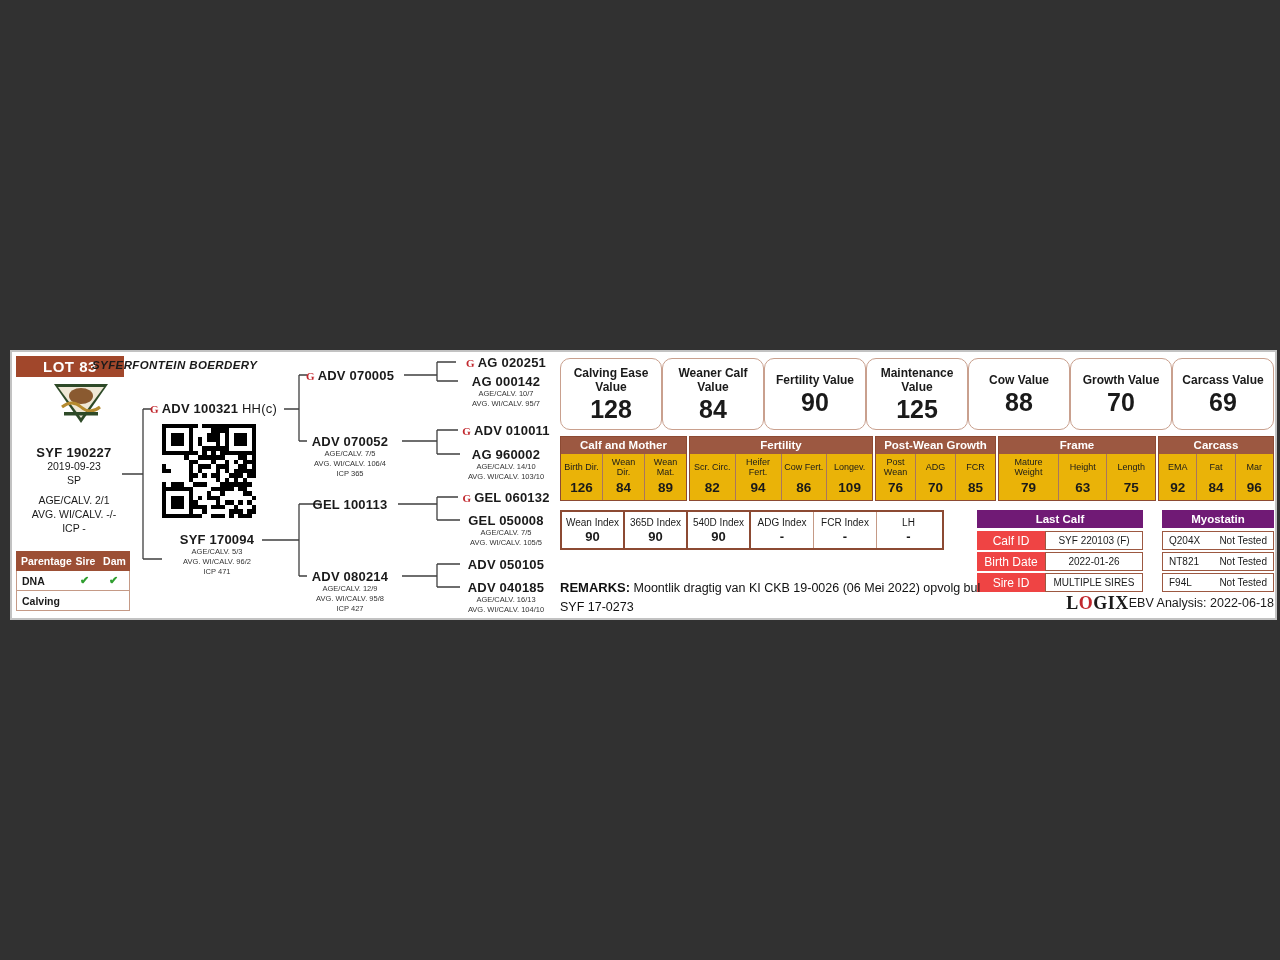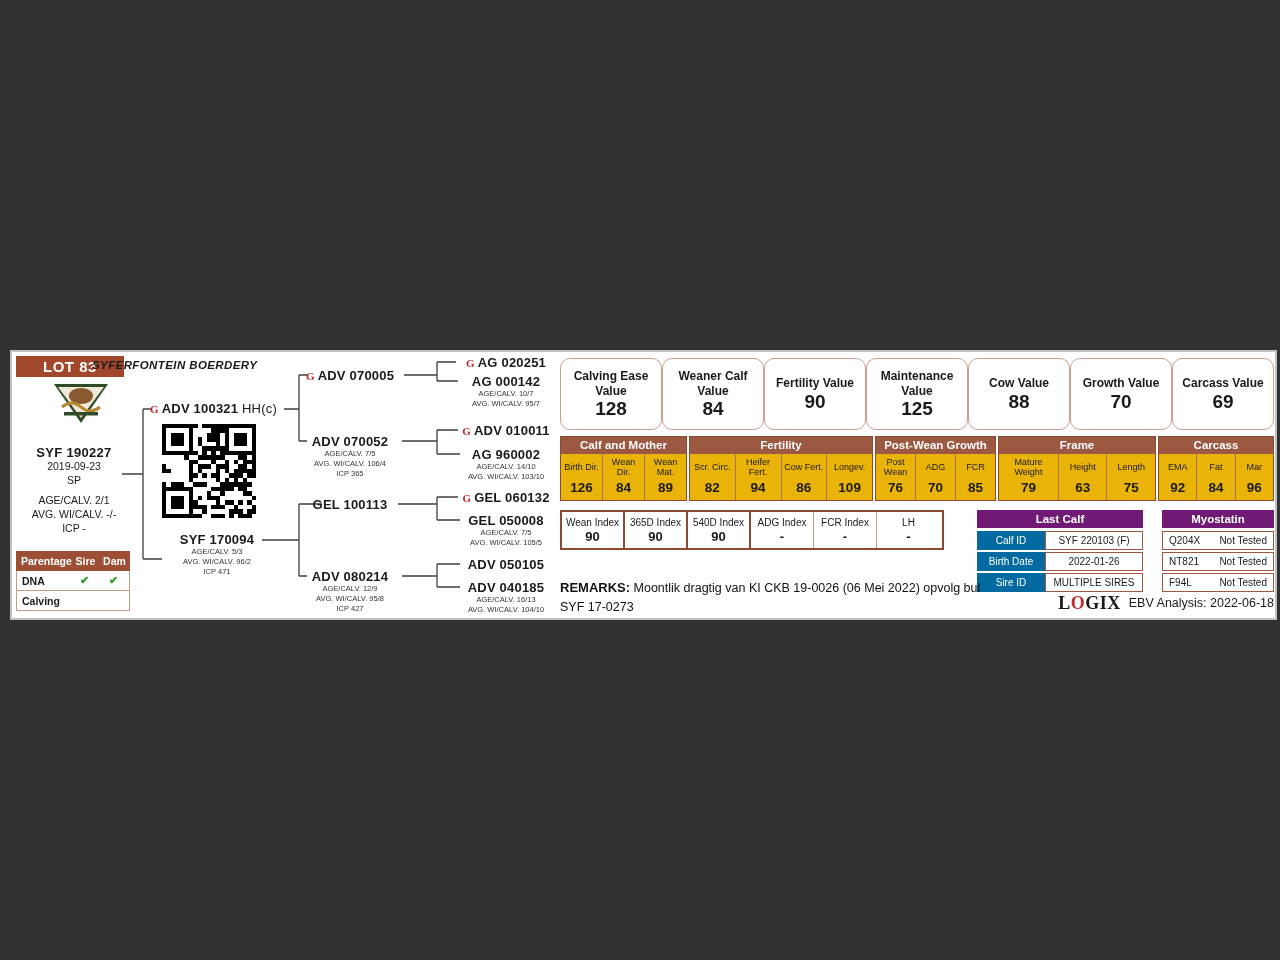--- a/index.html
+++ b/index.html
@@ -47,21 +47,21 @@
   }
   .qr i{display:block}
   .qr i.b{background:#000}
   
   .values-row{position:absolute;left:548px;top:6px;width:714px;height:72px;display:flex;}
   .vbox{
     flex:1;border:1.5px solid #c9a08e;border-radius:10px;background:#fff;
     display:flex;flex-direction:column;align-items:center;justify-content:center;padding:1px 2px;box-sizing:border-box;
   }
   .vbox-label{font-size:12px;font-weight:600;text-align:center;line-height:1.2}
-  .vbox-value{font-size:19px;font-weight:bold;line-height:1.05;margin-top:1px}
+  .vbox-value{font-size:25px;font-weight:bold;line-height:1.05;margin-top:1px}
   
   .ebv-table{position:absolute;left:548px;top:84px;width:714px;height:65px;display:flex;gap:2px}
   .ebv-group{display:flex;flex-direction:column;border:1.5px solid #8c4a33;background:#eab308;box-sizing:border-box}
   .w127{width:127px}.w184{width:184px}.w121{width:121px}.w158{width:158px}.w116{width:116px}
   .ebv-group-header{background:#9c5841;color:#fff;font-weight:bold;font-size:11.5px;text-align:center;height:17px;line-height:17px}
   .ebv-body{display:flex;flex:1}
   .ebv-cell{flex:1;border-left:1px solid #a97а5f;border-left:1px solid #a9755f;display:flex;flex-direction:column;align-items:center;padding:1px 1px 2px;box-sizing:border-box}
   .ebv-cell:first-child{border-left:none}
   .ebv-cell.wide{flex:1.25}
   .ebv-cell-label{font-size:9px;line-height:1.15;text-align:center;height:24px;display:flex;align-items:center;justify-content:center}
@@ -70,29 +70,29 @@
   .index-table{position:absolute;left:548px;top:158px;width:384px;height:40px;display:flex;border:2px solid #8c4a33;box-sizing:border-box;background:#fff}
   .index-cell{width:63px;display:flex;flex-direction:column;align-items:center;justify-content:center;border-right:1px solid #c59a86;box-sizing:border-box}
   .index-cell.strong{border-right:2px solid #8c4a33}
   .index-cell:last-child{border-right:none}
   .index-label{font-size:10px}
   .index-value{font-size:13px;font-weight:bold;margin-top:1px}
   
   .lc{position:absolute;left:965px;top:158px;width:166px}
   .block-header{background:#701a75;color:#fff;font-weight:bold;font-size:11.5px;text-align:center;height:18px;line-height:18px;margin-bottom:3px}
   .lc-row{display:flex;height:19px;margin-bottom:2px}
-  .lc-label{width:68px;background:#0369a1;color:#fff;font-size:10px;display:flex;align-items:center;justify-content:center}
+  .lc-label{width:68px;background:#ef4444;color:#fff;font-size:12px;display:flex;align-items:center;justify-content:center}
   .lc-value{flex:1;border:1px solid #9c5841;font-size:10px;display:flex;align-items:center;justify-content:center;box-sizing:border-box}
   
   .myo{position:absolute;left:1150px;top:158px;width:112px}
   .myo-row{display:flex;justify-content:space-between;align-items:center;height:19px;border:1px solid #9c5841;margin-bottom:2px;padding:0 6px;font-size:10px;box-sizing:border-box}
   
   .remarks{position:absolute;left:548px;top:226px;width:446px;font-size:12.5px;line-height:1.5;color:#111}
   .remarks b{font-size:13px}
-  .footer{position:absolute;left:1040px;top:242px;width:222px;display:flex;align-items:center;justify-content:flex-end;gap:8px}
+  .footer{position:absolute;left:1040px;top:242px;width:222px;display:flex;align-items:center;justify-content:flex-end;gap:0}
   .logix{font-family:"Liberation Serif",serif;font-weight:bold;font-size:18px;letter-spacing:.5px;line-height:1}
   .logix-o{color:#c1272d}
   .analysis{font-size:12.5px}
 </style>
 </head>
 <body>
 
 <div class="card">
 
   <div class="lot-badge">LOT 83</div>

